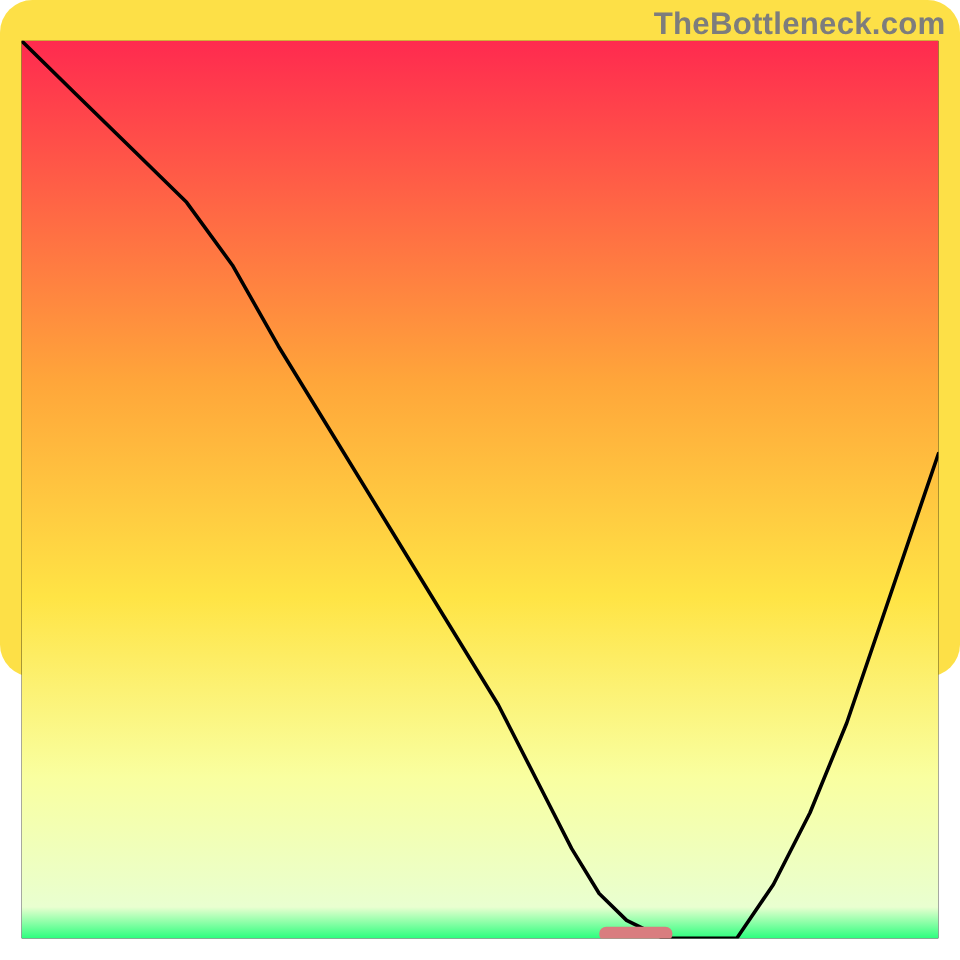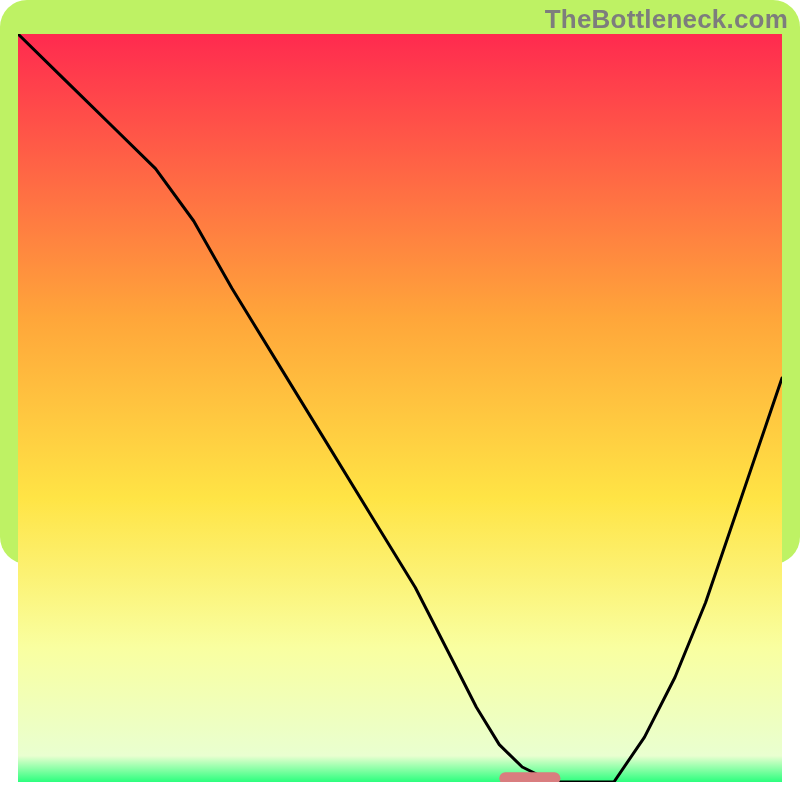--- a/index.html
+++ b/index.html
@@ -1,21 +1,21 @@
 <!DOCTYPE html>
 <html><head>
 <meta charset="utf-8">
 <style>
   * { margin: 0; padding: 0; box-sizing: border-box; }
   html, body { width: 800px; height: 800px; overflow: hidden; background: #fff; }
   .frame {
     position: relative;
     width: 800px;
     height: 564px;
-    background: #bef264;
+    background: #fde047;
     border-radius: 27px;
   }
   .watermark {
     position: absolute;
     top: 4px;
     right: 12px;
     font-family: Arial, Helvetica, sans-serif;
     font-size: 26px;
     font-weight: bold;
     color: #7d7d7d;

